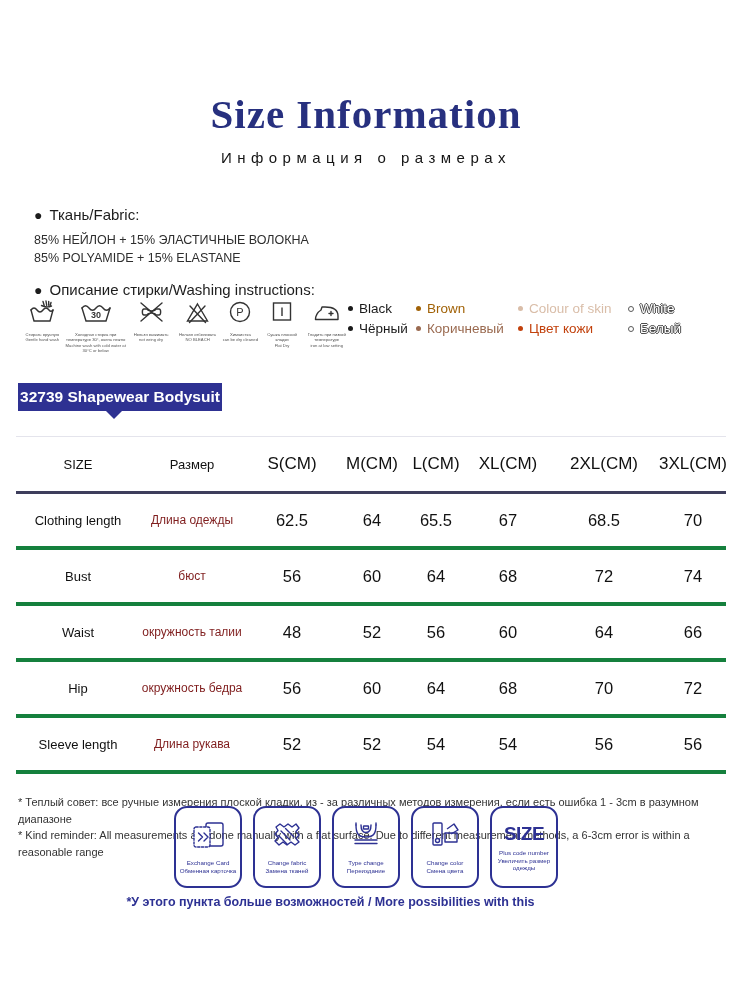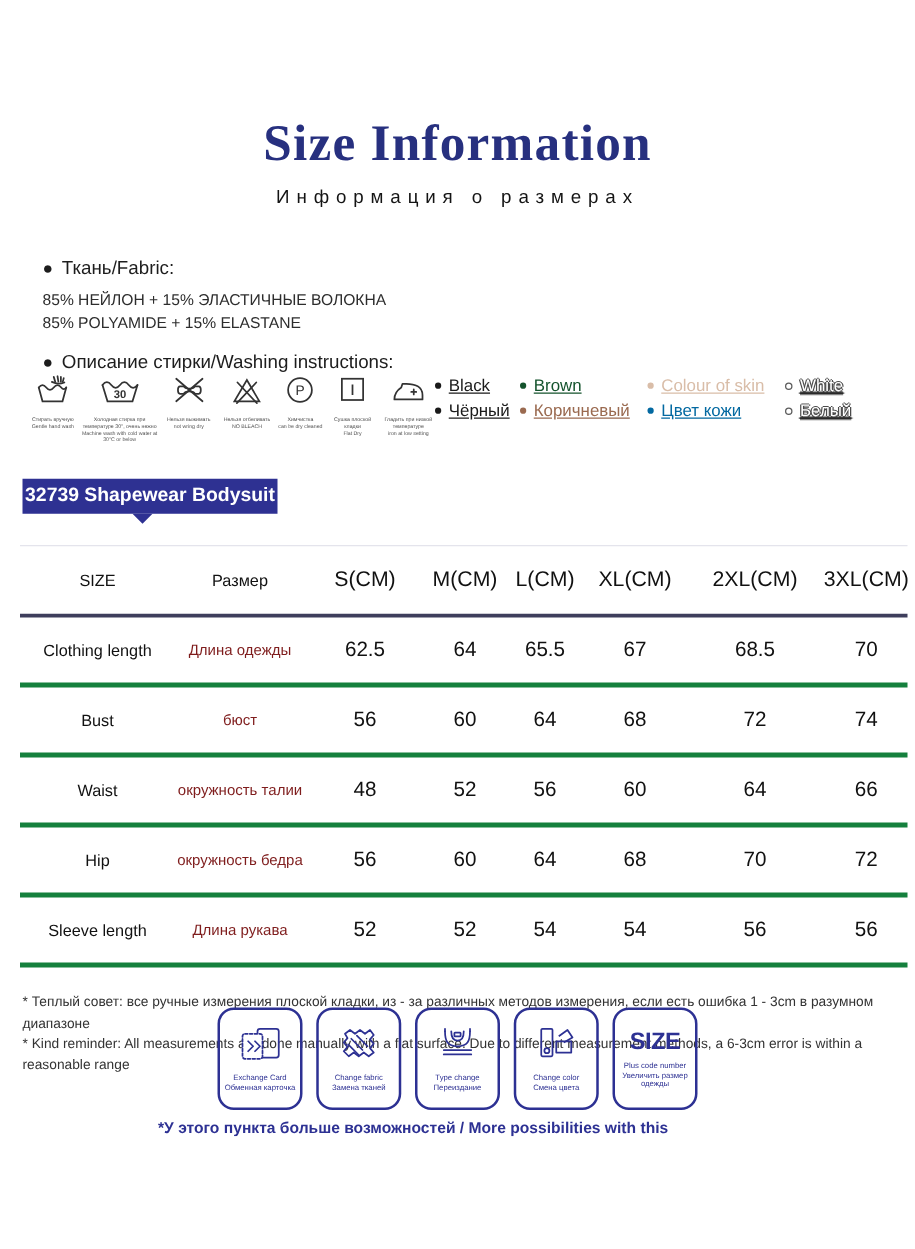--- a/index.html
+++ b/index.html
@@ -27,21 +27,21 @@
   .wash-item svg{flex:0 0 auto;}
   .wash-cap{margin-top:3px;text-align:center;color:#555;font-size:4.2px;line-height:5.4px;}
   .wash-cap .ru{color:#4d4d4d;}
   .w1{width:46px;} .w2{width:64px;} .w3{width:50px;} .w4{width:46px;}
   .w5{width:42px;} .w6{width:44px;} .w7{width:48px;}
 
   
   .colors{position:absolute;left:348px;top:301px;display:grid;
           grid-template-columns:62px 96px 104px 66px;row-gap:5px;column-gap:6px;
           font-size:13.5px;}
-  .color-entry{display:flex;align-items:center;white-space:nowrap;text-decoration:underline;}
+  .color-entry{display:flex;align-items:center;white-space:nowrap;}
   .swatch{display:inline-block;width:5px;height:5px;border-radius:50%;
           background:currentColor;margin-right:6px;flex:0 0 auto;}
   .swatch-open{background:#fff;border:1px solid #5a5a5a;width:4px;height:4px;}
   .outlined{color:#fff;text-shadow:1px 0 0 #4c4c4c,-1px 0 0 #4c4c4c,0 1px 0 #4c4c4c,0 -1px 0 #4c4c4c;}
 
   
   .tag{position:absolute;left:18px;top:383px;width:204px;height:28px;background:#2e3192;
        color:#fff;font-size:15.5px;font-weight:bold;text-align:center;line-height:28px;}
   .tag-pointer{position:absolute;left:106px;top:411px;width:0;height:0;
        border-left:8px solid transparent;border-right:8px solid transparent;
@@ -186,41 +186,41 @@
         <div class="en">iron at low setting</div>
       </div>
     </div>
   </div>
 
   <div class="colors">
     <div class="color-entry" style="color: rgb(26, 26, 26);">
         <span class="swatch"></span>
         <span>Black</span>
       </div>
-    <div class="color-entry" style="color: #14532d;">
+    <div class="color-entry" style="color: #a16207;">
         <span class="swatch"></span>
         <span>Brown</span>
       </div>
     <div class="color-entry" style="color: rgb(217, 189, 168);">
         <span class="swatch"></span>
         <span>Colour of skin</span>
       </div>
     <div class="color-entry">
         <span class="swatch swatch-open"></span>
         <span class="outlined">White</span>
       </div>
     <div class="color-entry" style="color: rgb(26, 26, 26);">
         <span class="swatch"></span>
         <span>Чёрный</span>
       </div>
     <div class="color-entry" style="color: rgb(154, 106, 80);">
         <span class="swatch"></span>
         <span>Коричневый</span>
       </div>
-    <div class="color-entry" style="color: #0369a1;">
+    <div class="color-entry" style="color: #c2410c;">
         <span class="swatch"></span>
         <span>Цвет кожи</span>
       </div>
     <div class="color-entry">
         <span class="swatch swatch-open"></span>
         <span class="outlined">Белый</span>
       </div>
   </div>
 
   <div class="tag">32739 Shapewear Bodysuit</div>

